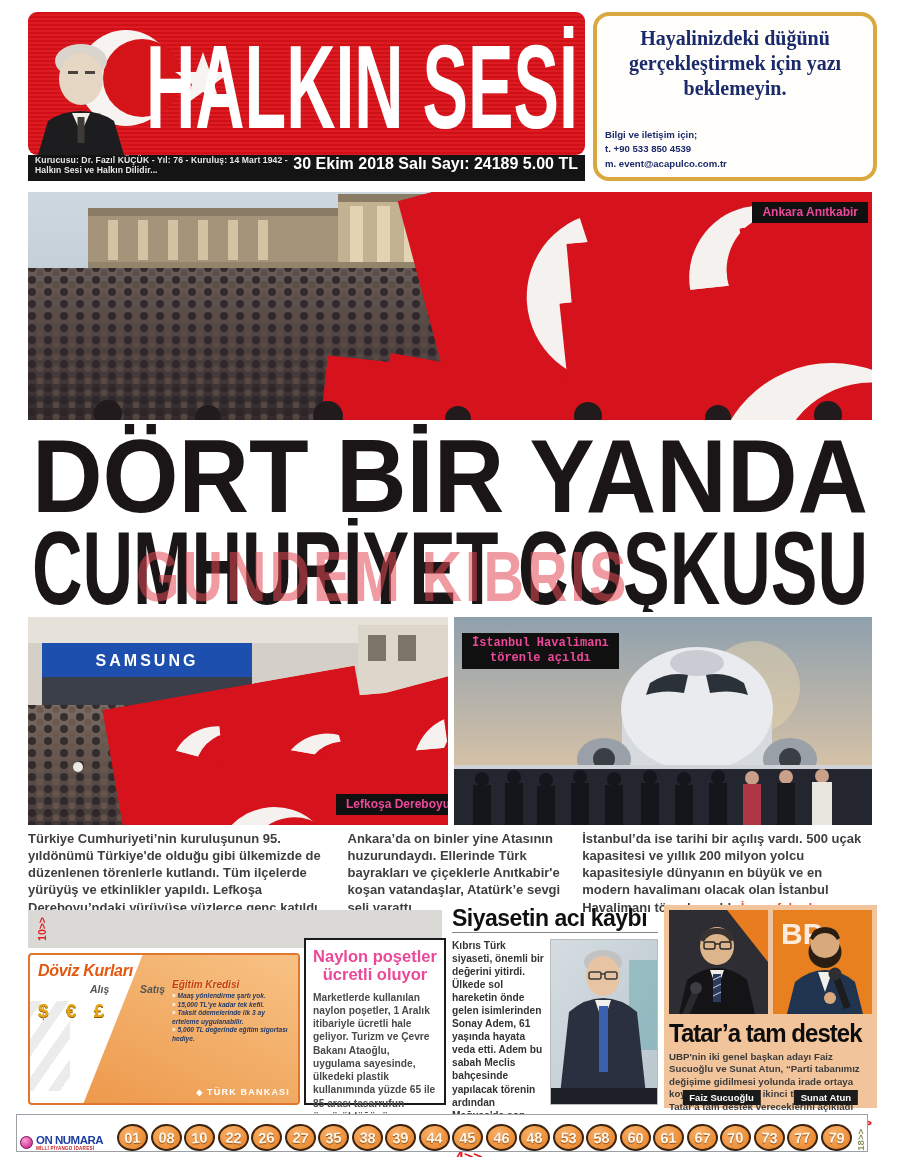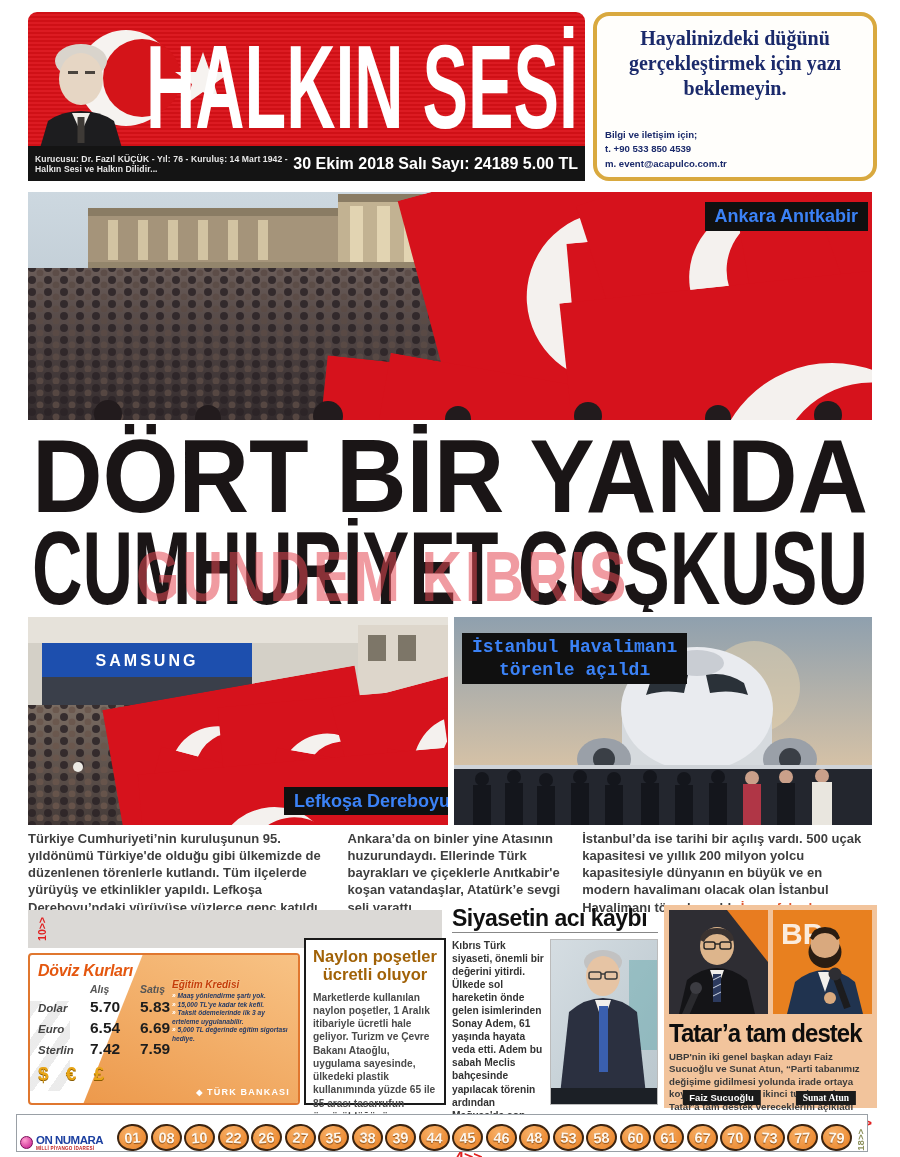--- a/index.html
+++ b/index.html
@@ -8,38 +8,38 @@
   .page { position: relative; width: 900px; height: 1157px; background:#fff; overflow:hidden; outline:1px solid #e8e8e8; }
 
   
   .masthead-row { position:absolute; top:12px; left:28px; width:849px; height:172px; display:flex; gap:8px; }
   .masthead { position:relative; width:557px; height:169px; }
   .mast-red { position:absolute; top:0; left:0; width:557px; height:143px;
     background: repeating-linear-gradient(180deg,#cf1016 0 2px,#dc1b22 2px 4px); overflow:hidden;border-radius:9px; }
   .flag-art { position:absolute; left:0; top:0; }
   .founder-art { position:absolute; left:4px; bottom:0; }
   .title-svg { position:absolute; left:116px; top:0; }
-  .mast-strip { position:absolute; bottom:0; left:0; width:557px; height:35px; background:#141414;
-    display:flex; align-items:center; justify-content:space-between; padding:0 7px; }
+  .mast-strip { position:absolute; bottom:0; left:0; width:557px; height:26px; background:#141414;
+    display:flex; justify-content:space-between; padding:0 7px; }
   .founder-line { color:#e8e8e8; font-size:8.6px; font-weight:700; letter-spacing:.1px; }
   .date-line { color:#fff; font-size:16px; font-weight:700; white-space:nowrap; }
 
   
   .ad { width:284px; height:169px; border:4px solid #d9a93f; border-radius:16px; background:#fffefb;
     padding:10px 8px 6px; display:flex; flex-direction:column; justify-content:space-between; }
   .ad-head { font-family:"Liberation Serif", serif; font-weight:700; color:#1b2a6b;
     font-size:20px; line-height:1.25; text-align:center; }
   .ad-bottom { display:flex; justify-content:space-between; align-items:flex-end; }
   .ad-contact { font-size:9.6px; font-weight:700; color:#1b2a6b; line-height:1.5; }
   .ad-logo { text-align:center; }
   .ad-tag { font-size:6.3px; font-weight:700; color:#1b2a6b; letter-spacing:.4px; margin-top:1px; }
 
   
   .main-photo { position:absolute; top:192px; left:28px; width:844px; height:228px; overflow:hidden; }
-  .caption { position:absolute; background:#101010; color:#3b82f6; font-weight:700; font-size:18px;
+  .caption { position:absolute; background:#101010; color:#ec4899; font-weight:700; font-size:12px;
     padding:3px 10px; line-height:1.25; white-space:nowrap; }
   .cap-tr { top:10px; right:4px; }
   .cap-bl { bottom:10px; right:-12px; }
   .cap-tl { top:16px; left:8px; text-align:center; white-space:normal; }
 
   .midrow { position:absolute; top:617px; left:28px; width:844px; height:208px; display:flex; gap:6px; }
   .mid-photo { position:relative; overflow:hidden; }
   .mid-left { width:420px; }
   .mid-right { width:418px;font-family:Liberation Mono, monospace; }
 
@@ -85,21 +85,21 @@
   .credit-items { list-style:none; margin-top:2px; }
   .credit-items li { font-size:6.6px; font-style:italic; font-weight:700; color:#243a66; line-height:1.3; }
   .credit-items li::before { content:"» "; color:#fff; }
   .bank { position:absolute; z-index:2; right:8px; bottom:6px; color:#fff; font-weight:700;
     font-size:9px; letter-spacing:1.2px; }
   .bank::before { content:"◆ "; font-size:8px; }
 
   
   .naylon { position:absolute; top:938px; left:304px; width:142px; height:167px; border:2.5px solid #1a1a1a;
     background:#fff; padding:8px 7px; }
-  .naylon-title { text-align:center; font-size:16.5px; font-weight:700; color:#a16207; line-height:1.08; }
+  .naylon-title { text-align:center; font-size:16.5px; font-weight:700; color:#ec4899; line-height:1.08; }
   .naylon-body { margin-top:7px; font-size:10.2px; font-weight:700; color:#4a4a4a; line-height:1.3; }
   .pgred { color:#e02020; font-weight:700; font-size:14px; margin-left:3px; }
 
   
   .siyaset { position:absolute; top:905px; left:452px; width:206px; height:205px; }
   .siyaset-title { font-size:23px; font-weight:700; color:#101010; letter-spacing:-.5px;
     border-bottom:1.5px solid #888; padding-bottom:0; }
   .siyaset-flex { display:flex; gap:6px; margin-top:6px; }
   .siyaset-body { width:92px; font-size:10.2px; font-weight:700; color:#333; line-height:1.28; }
   .siyaset-body .pgred { font-size:16px; }
@@ -400,37 +400,20 @@
     <div class="doviz-bg"></div>
     <div class="doviz-arrows"></div>
     <div class="doviz-inner">
       <div class="doviz-title">Döviz Kurları</div>
       <div class="fx-table">
         <div class="fx-head">
           <span>.</span>
           <span>Alış</span>
           <span>Satış</span>
         </div>
-        <div>
-            <div class="fx-row">
-            <span class="fx-name">Dolar</span>
-            <span class="fx-val">5.70</span>
-            <span class="fx-val">5.83</span>
-          </div>
-            <div class="fx-row">
-            <span class="fx-name">Euro</span>
-            <span class="fx-val">6.54</span>
-            <span class="fx-val">6.69</span>
-          </div>
-            <div class="fx-row">
-            <span class="fx-name">Sterlin</span>
-            <span class="fx-val">7.42</span>
-            <span class="fx-val">7.59</span>
-          </div>
-          </div>
       </div>
       <div class="coins">$ € £</div>
     </div>
     <div class="credit">
       <div class="credit-title">Eğitim Kredisi</div>
       <ul class="credit-items">
           <li>Maaş yönlendirme şartı yok.</li>
           <li>15,000 TL'ye kadar tek kefil.</li>
           <li>Taksit ödemelerinde ilk 3 ay erteleme uygulanabilir.</li>
           <li>5,000 TL değerinde eğitim sigortası hediye.</li>
@@ -503,21 +486,21 @@
           <path d="M40 44 q12 8 24 0 l-2 8 q-10 6 -20 0 Z" fill="#2a1d12"></path>
           <path d="M14 104 L22 72 Q36 60 52 60 Q68 60 82 72 L90 104 Z" fill="#20334f"></path>
           <polygon points="45,62 59,62 52,82" fill="#f2f0ec"></polygon>
           <rect x="60" y="68" width="7" height="32" transform="rotate(-20 63 68)" fill="#1c1c1e"></rect>
           <circle cx="62" cy="64" r="6.5" fill="#2e2e33"></circle>
           <circle cx="57" cy="88" r="6" fill="#d9a97e"></circle>
         </svg>
       </div>
     </div>
     <div class="tcap" style="left:27%;">Faiz Sucuoğlu</div>
-    <div class="tcap" style="left:76%;font-family:Liberation Serif, serif;">Sunat Atun</div>
+    <div class="tcap" style="left:76%;">Sunat Atun</div>
     <div class="tatar-title">Tatar’a tam destek</div>
     <p class="tatar-body"><span>UBP'nin iki genel başkan adayı Faiz Sucuoğlu ve Sunat Atun, “Parti tabanımız değişime gidilmesi yolunda irade ortaya koymuştur” diyerek ikinci turda Ersin Tatar'a tam destek vereceklerini açıkladı</span><span class="pgred">7&gt;&gt;</span></p>
   </div>
 
   <div class="lottery">
     <div class="lotto-logo">
       <span class="lotto-ball"></span>
       <span>
         <div class="lotto-name">ON NUMARA</div>
         <div class="lotto-sub">MİLLİ PİYANGO İDARESİ</div>

